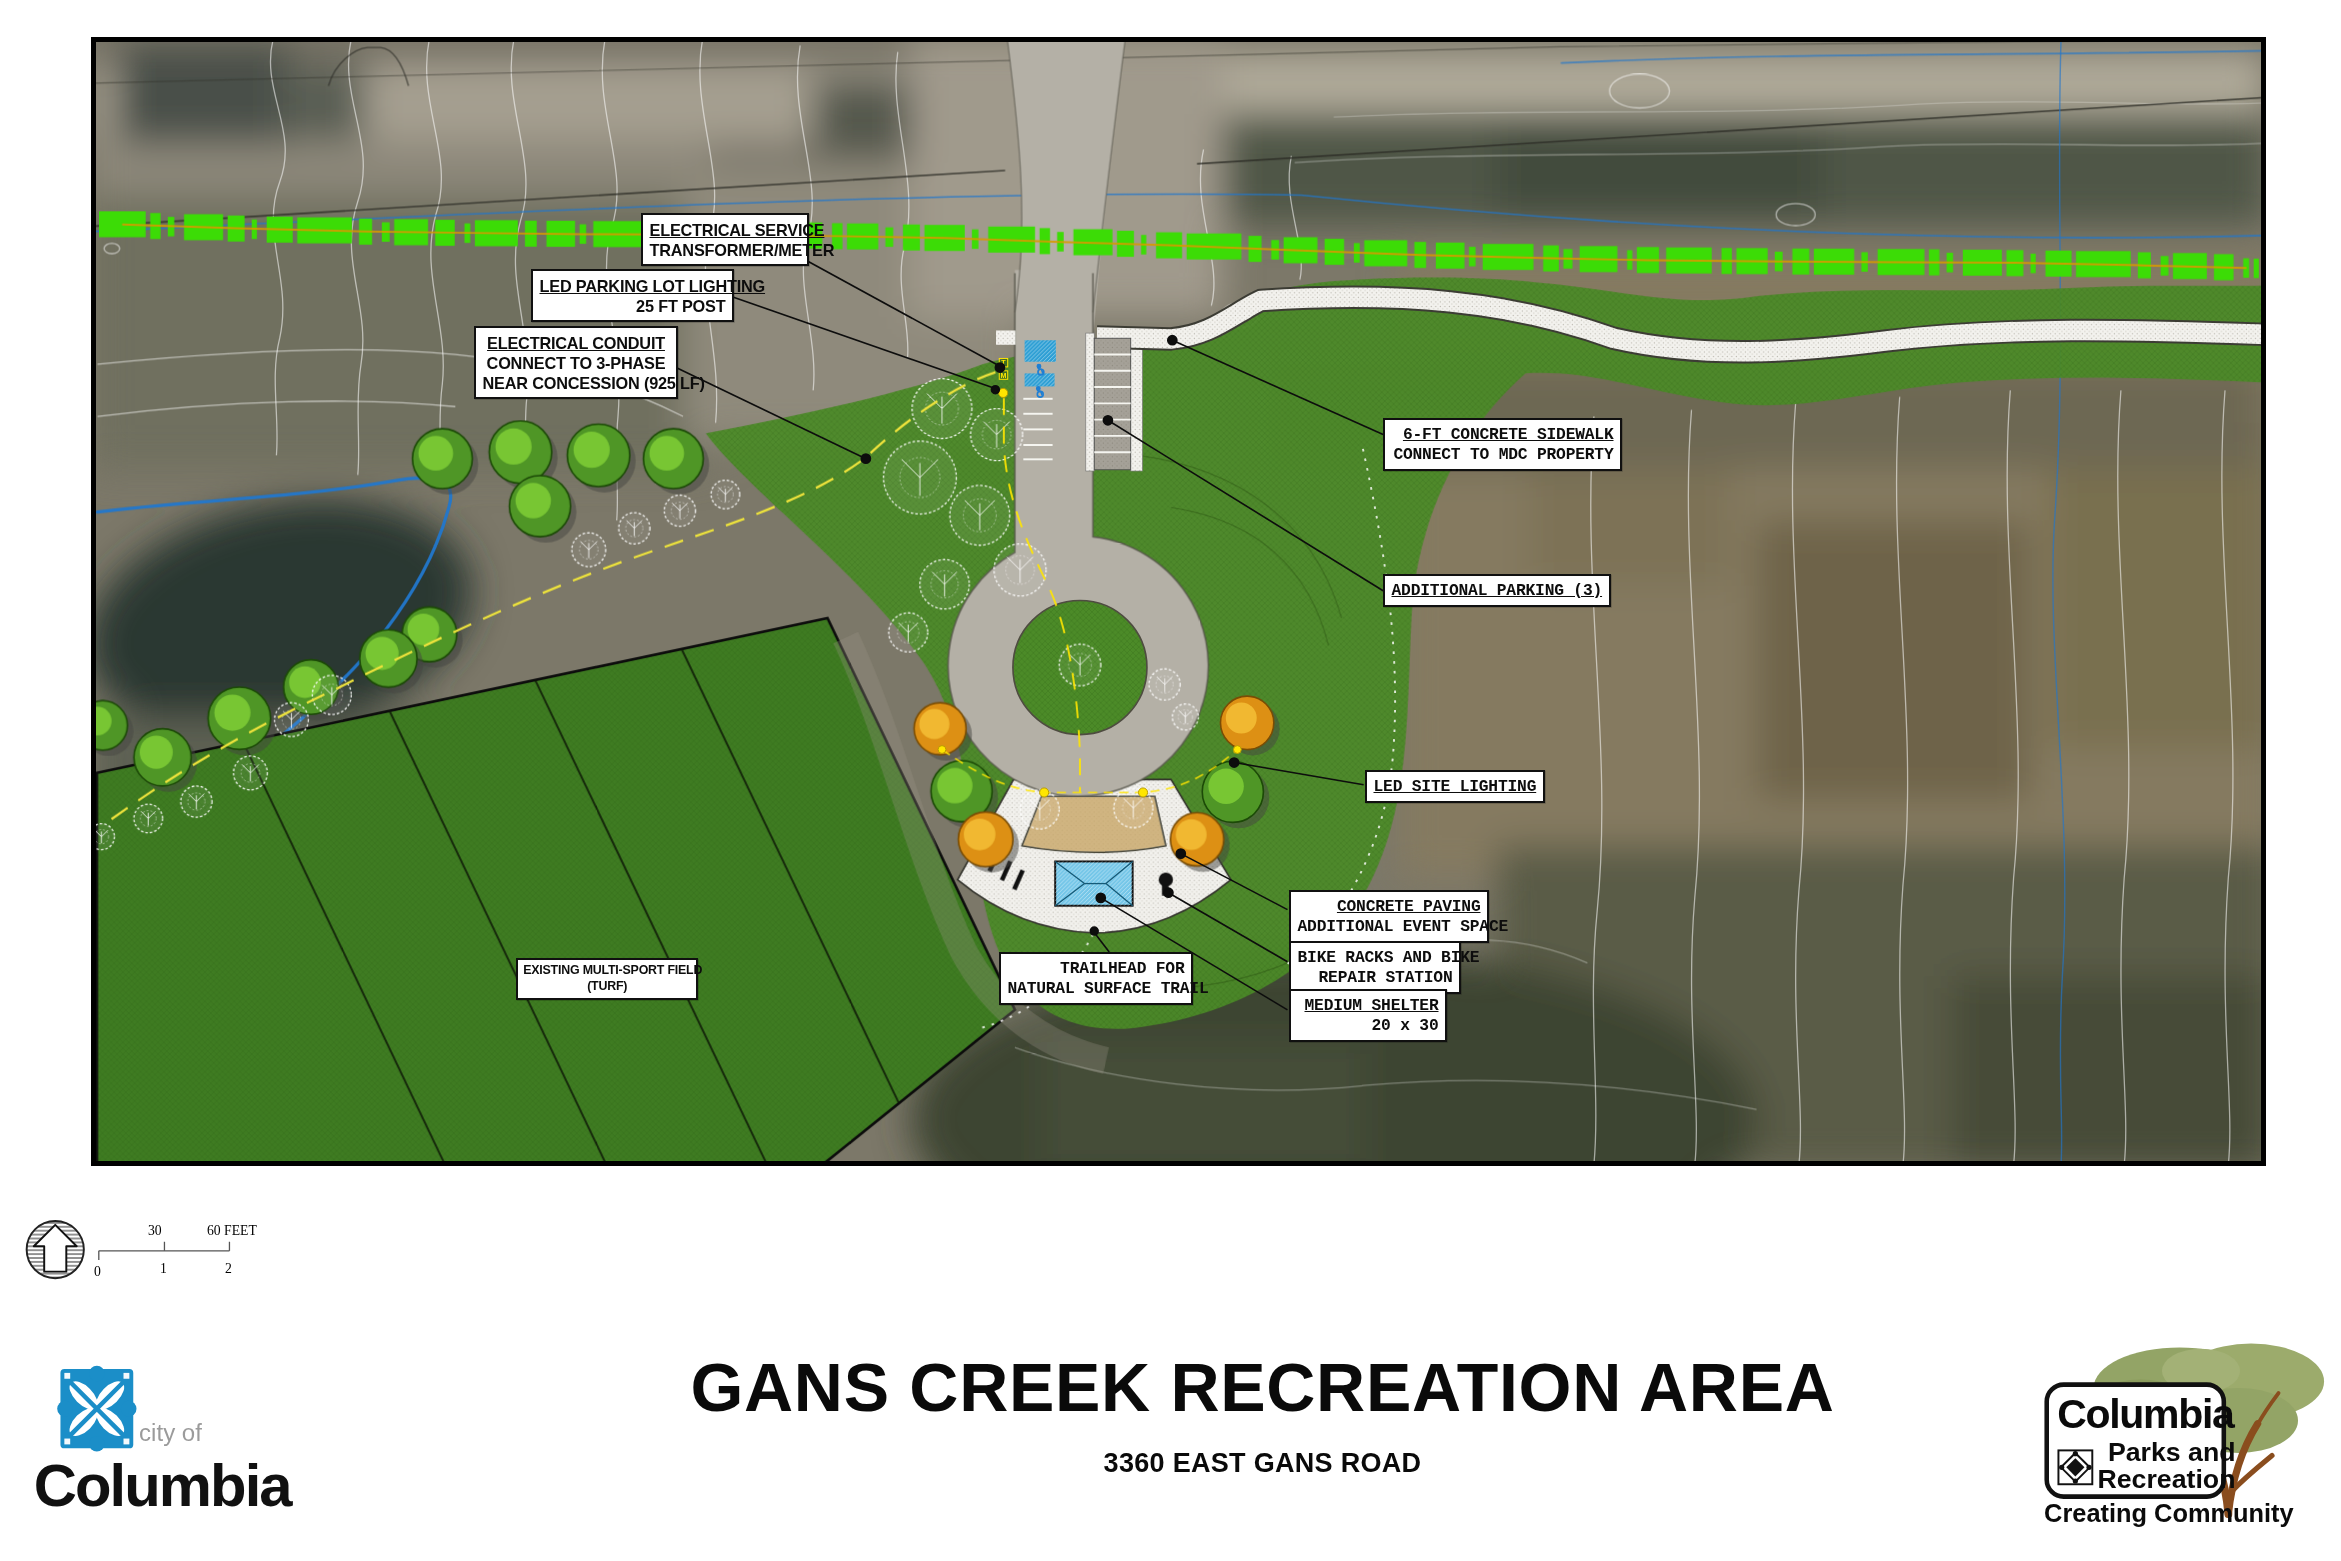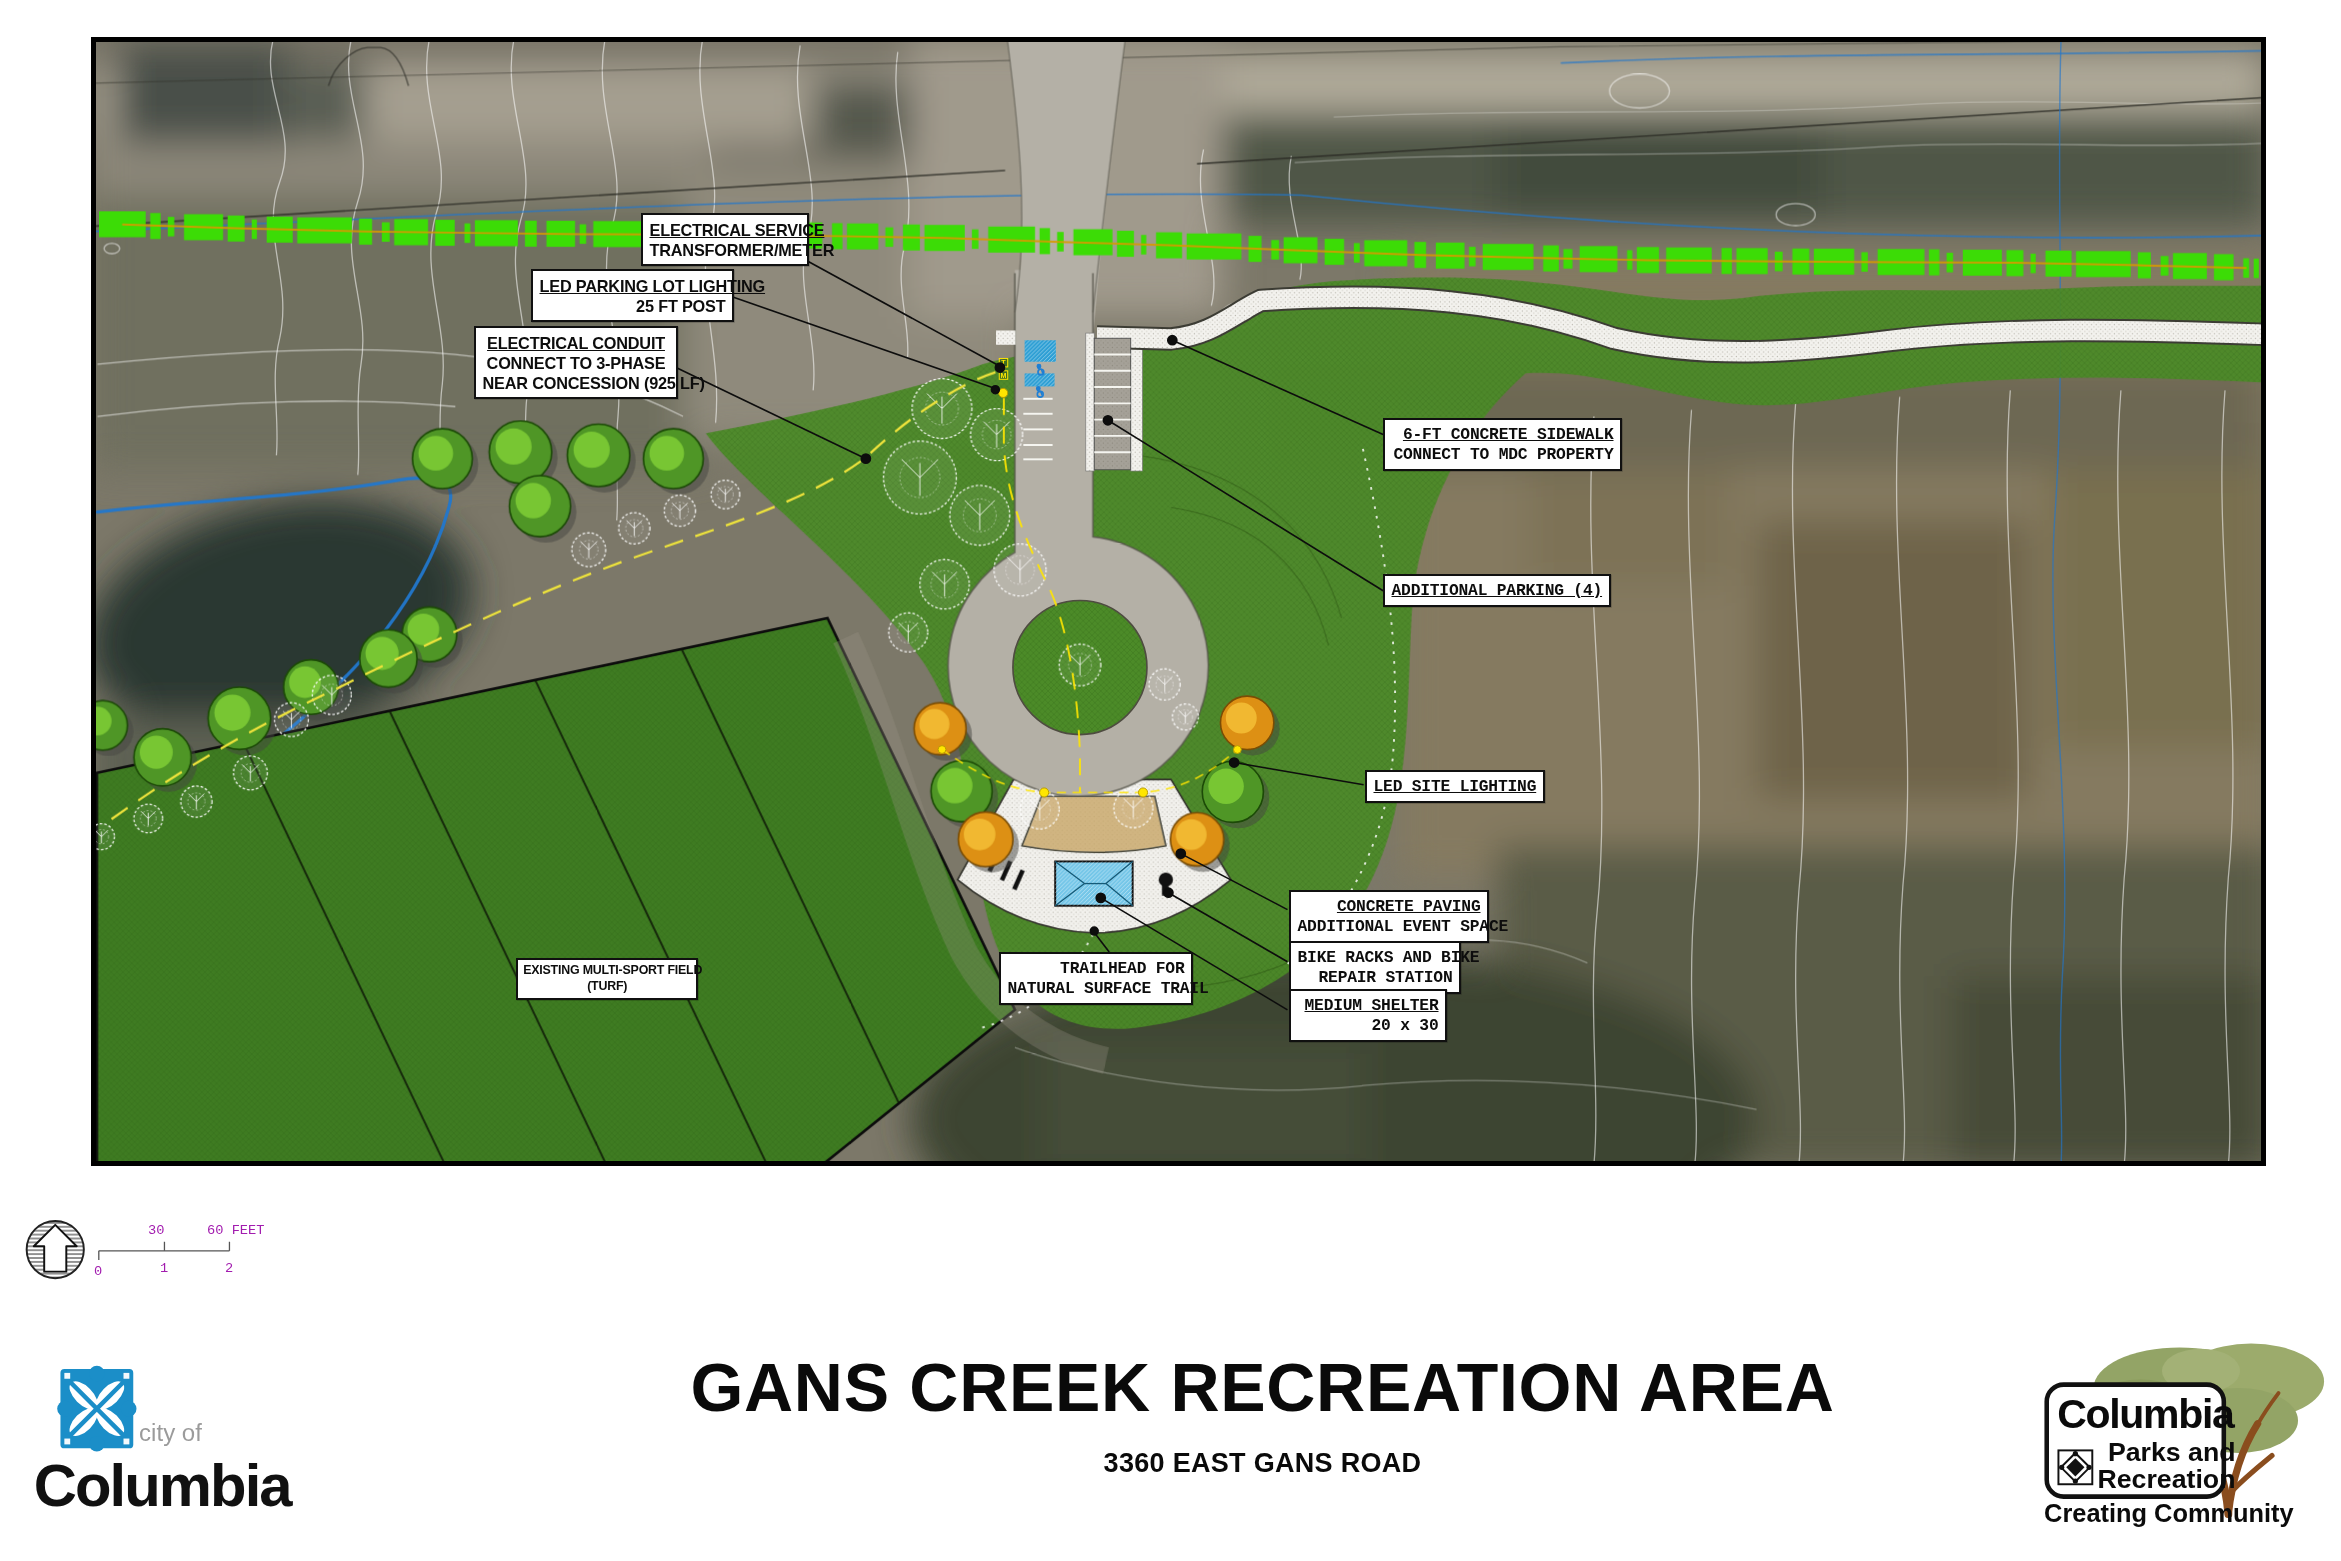--- a/index.html
+++ b/index.html
@@ -13,22 +13,22 @@
            letter-spacing:-0.2px;text-align:center;box-shadow:0.7px 0.7px 0 rgba(0,0,0,.25);}
   .callout .u{text-decoration:underline;}
   .callout.left{text-align:right;font-family:Liberation Mono, monospace;}
   .callout .r{text-align:right;}
   .callout.small{font-size:12.4px;line-height:15.6px;padding:3.3px 5.2px;}
   .titleblock{position:absolute;left:612px;top:1348px;width:1301px;text-align:center;color:#0a0a0a;}
   .titleblock .t1{font-size:68px;font-weight:bold;letter-spacing:0.7px;}
   .titleblock .t2{font-size:40px;font-weight:normal;letter-spacing:0.7px;margin-top:9px;}
   .titleblock .t3{font-size:27px;font-weight:bold;letter-spacing:0.3px;margin-top:22px;}
   .navscale{position:absolute;left:0px;top:1209px;width:338px;height:85px;}
-  .navscale .num{position:absolute;font-family:Liberation Mono, monospace;
-                 font-size:13.7px;color:#a21caf;}
+  .navscale .num{position:absolute;font-family:Liberation Serif, serif;
+                 font-size:13.7px;color:#000000;}
   .citylogo{position:absolute;left:26px;top:1356px;width:312px;height:182px;}
   .parkslogo{position:absolute;left:2035px;top:1311px;width:306px;height:228px;}
   text{font-family:"Liberation Sans","DejaVu Sans",sans-serif;}
 </style>
 </head>
 <body>
 <div class="page">
 
 <div class="map">
 <svg class="base" viewBox="140 57 3343 1735" preserveAspectRatio="none">
@@ -500,21 +500,21 @@
   <div class="callout" style="left:383px;top:289px;width:187px;">
     <div class="u">ELECTRICAL CONDUIT</div>
     <div>CONNECT TO 3-PHASE</div>
     <div>NEAR CONCESSION (925 LF)</div>
   </div>
   <div class="callout left" style="left:1292px;top:381px;width:222px;">
     <div class="u">6-FT CONCRETE SIDEWALK</div>
     <div>CONNECT TO MDC PROPERTY</div>
   </div>
   <div class="callout left" style="left:1292px;top:537px;">
-    <div class="u">ADDITIONAL PARKING (4)</div>
+    <div class="u">ADDITIONAL PARKING (3)</div>
   </div>
   <div class="callout left" style="left:1274px;top:733px;">
     <div class="u">LED SITE LIGHTING</div>
   </div>
   <div class="callout left" style="left:1198px;top:853px;width:183px;">
     <div class="u">CONCRETE PAVING</div>
     <div>ADDITIONAL EVENT SPACE</div>
   </div>
   <div class="callout left" style="left:1198px;top:904px;width:155px;">
     <div>BIKE RACKS AND BIKE</div>

